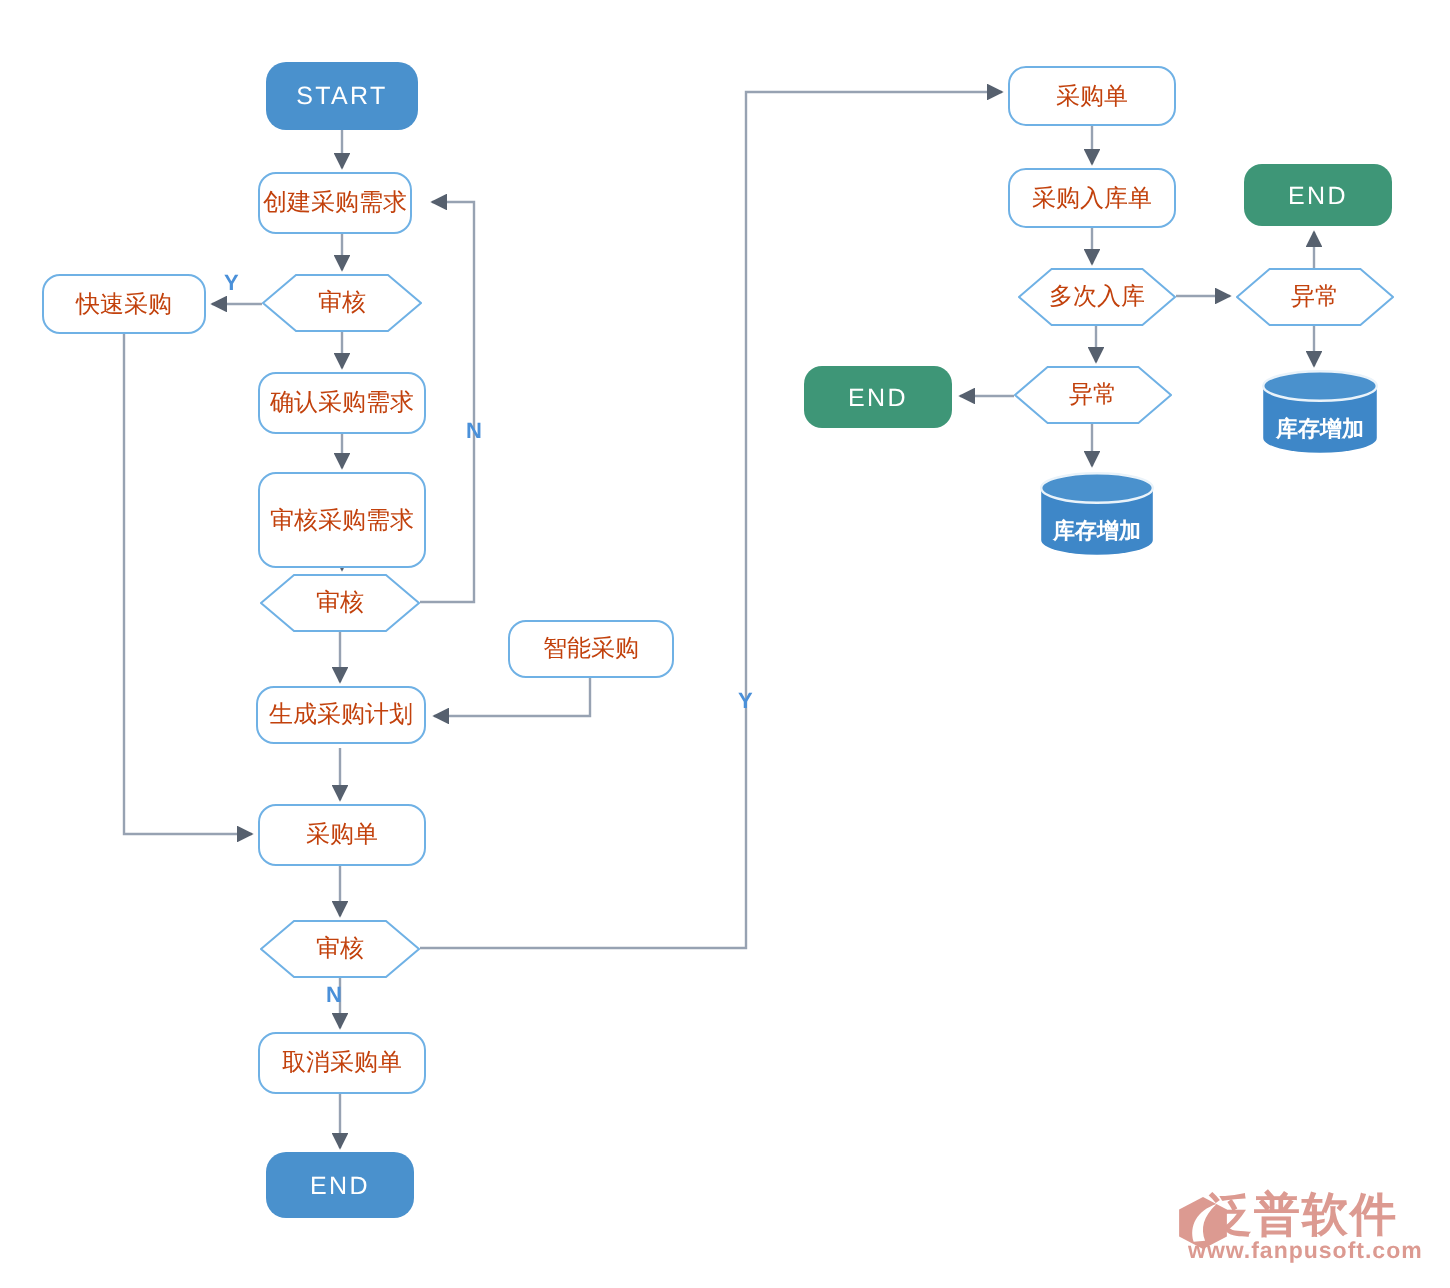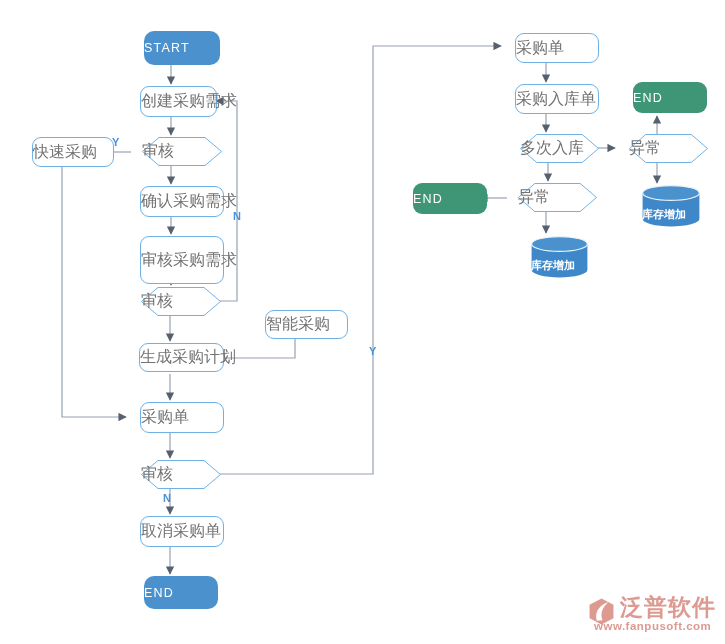--- a/index.html
+++ b/index.html
@@ -2,37 +2,37 @@
 <html><head>
 <meta charset="utf-8">
 <style>
   html,body{margin:0;padding:0;background:#ffffff;}
   .canvas{
     position:relative;width:725px;height:644px;background:#ffffff;overflow:hidden;
     font-family:"Liberation Sans","DejaVu Sans",sans-serif;
   }
   .wires{position:absolute;left:0;top:0;width:725px;height:644px;pointer-events:none;}
   .wire{fill:none;stroke:#97a2b2;stroke-width:1.2;}
-  .node{position:absolute;display:flex;align-items:center;justify-content:flex-start;box-sizing:border-box;margin-left:11px;}
-  .node .lbl{position:relative;z-index:2;font-size:16px;color:#737373;white-space:nowrap;}
+  .node{position:absolute;display:flex;align-items:center;justify-content:center;box-sizing:border-box;}
+  .node .lbl{position:relative;z-index:2;font-size:12px;color:#c2410c;white-space:nowrap;}
   .pill{background:#ffffff;border:1px solid #6fb1e5;border-radius:9px;}
   .solid-blue{background:#4a91cd;border:none;border-radius:10px;}
   .solid-blue .lbl{color:#ffffff;font-size:12.5px;letter-spacing:1.2px;}
   .solid-green{background:#3e9677;border:none;border-radius:9px;}
   .solid-green .lbl{color:#ffffff;font-size:12.5px;letter-spacing:1.2px;}
   .hex{background:transparent;}
   .hex svg{position:absolute;left:0;top:0;width:100%;height:100%;z-index:1;}
   .hex polygon{fill:#ffffff;stroke:#6fb1e5;stroke-width:1;}
   .cyl{background:transparent;align-items:flex-end;padding-bottom:5px;font-weight:bold;}
   .cyl svg{position:absolute;left:0;top:0;width:100%;height:100%;z-index:1;}
   .cyl .lbl{color:#ffffff;font-size:11px;}
   .elabel{position:absolute;z-index:3;font-size:11px;font-weight:bold;color:#4a90d9;line-height:11px;}
   .watermark{position:absolute;left:588px;top:594px;width:136px;z-index:4;color:#dc9a91;}
   .wm-icon{position:absolute;left:0;top:4px;width:27px;height:27px;}
-  .wm-brand{display:block;margin-left:32px;font-size:23px;font-weight:bold;line-height:27px;letter-spacing:1px;white-space:nowrap;}
+  .wm-brand{display:block;margin-left:15px;font-size:23px;font-weight:bold;line-height:27px;letter-spacing:1px;white-space:nowrap;}
   .wm-url{display:block;margin-left:6px;margin-top:-1px;font-size:11.5px;font-weight:bold;letter-spacing:0.5px;white-space:nowrap;}
 </style>
 </head>
 <body>
 
 <div class="canvas">
 
   <svg class="wires" viewBox="0 0 725 644">
     <defs>
       <marker id="arr" viewBox="0 0 10 10" refX="9" refY="5" markerWidth="7" markerHeight="7" orient="auto-start-reverse">

